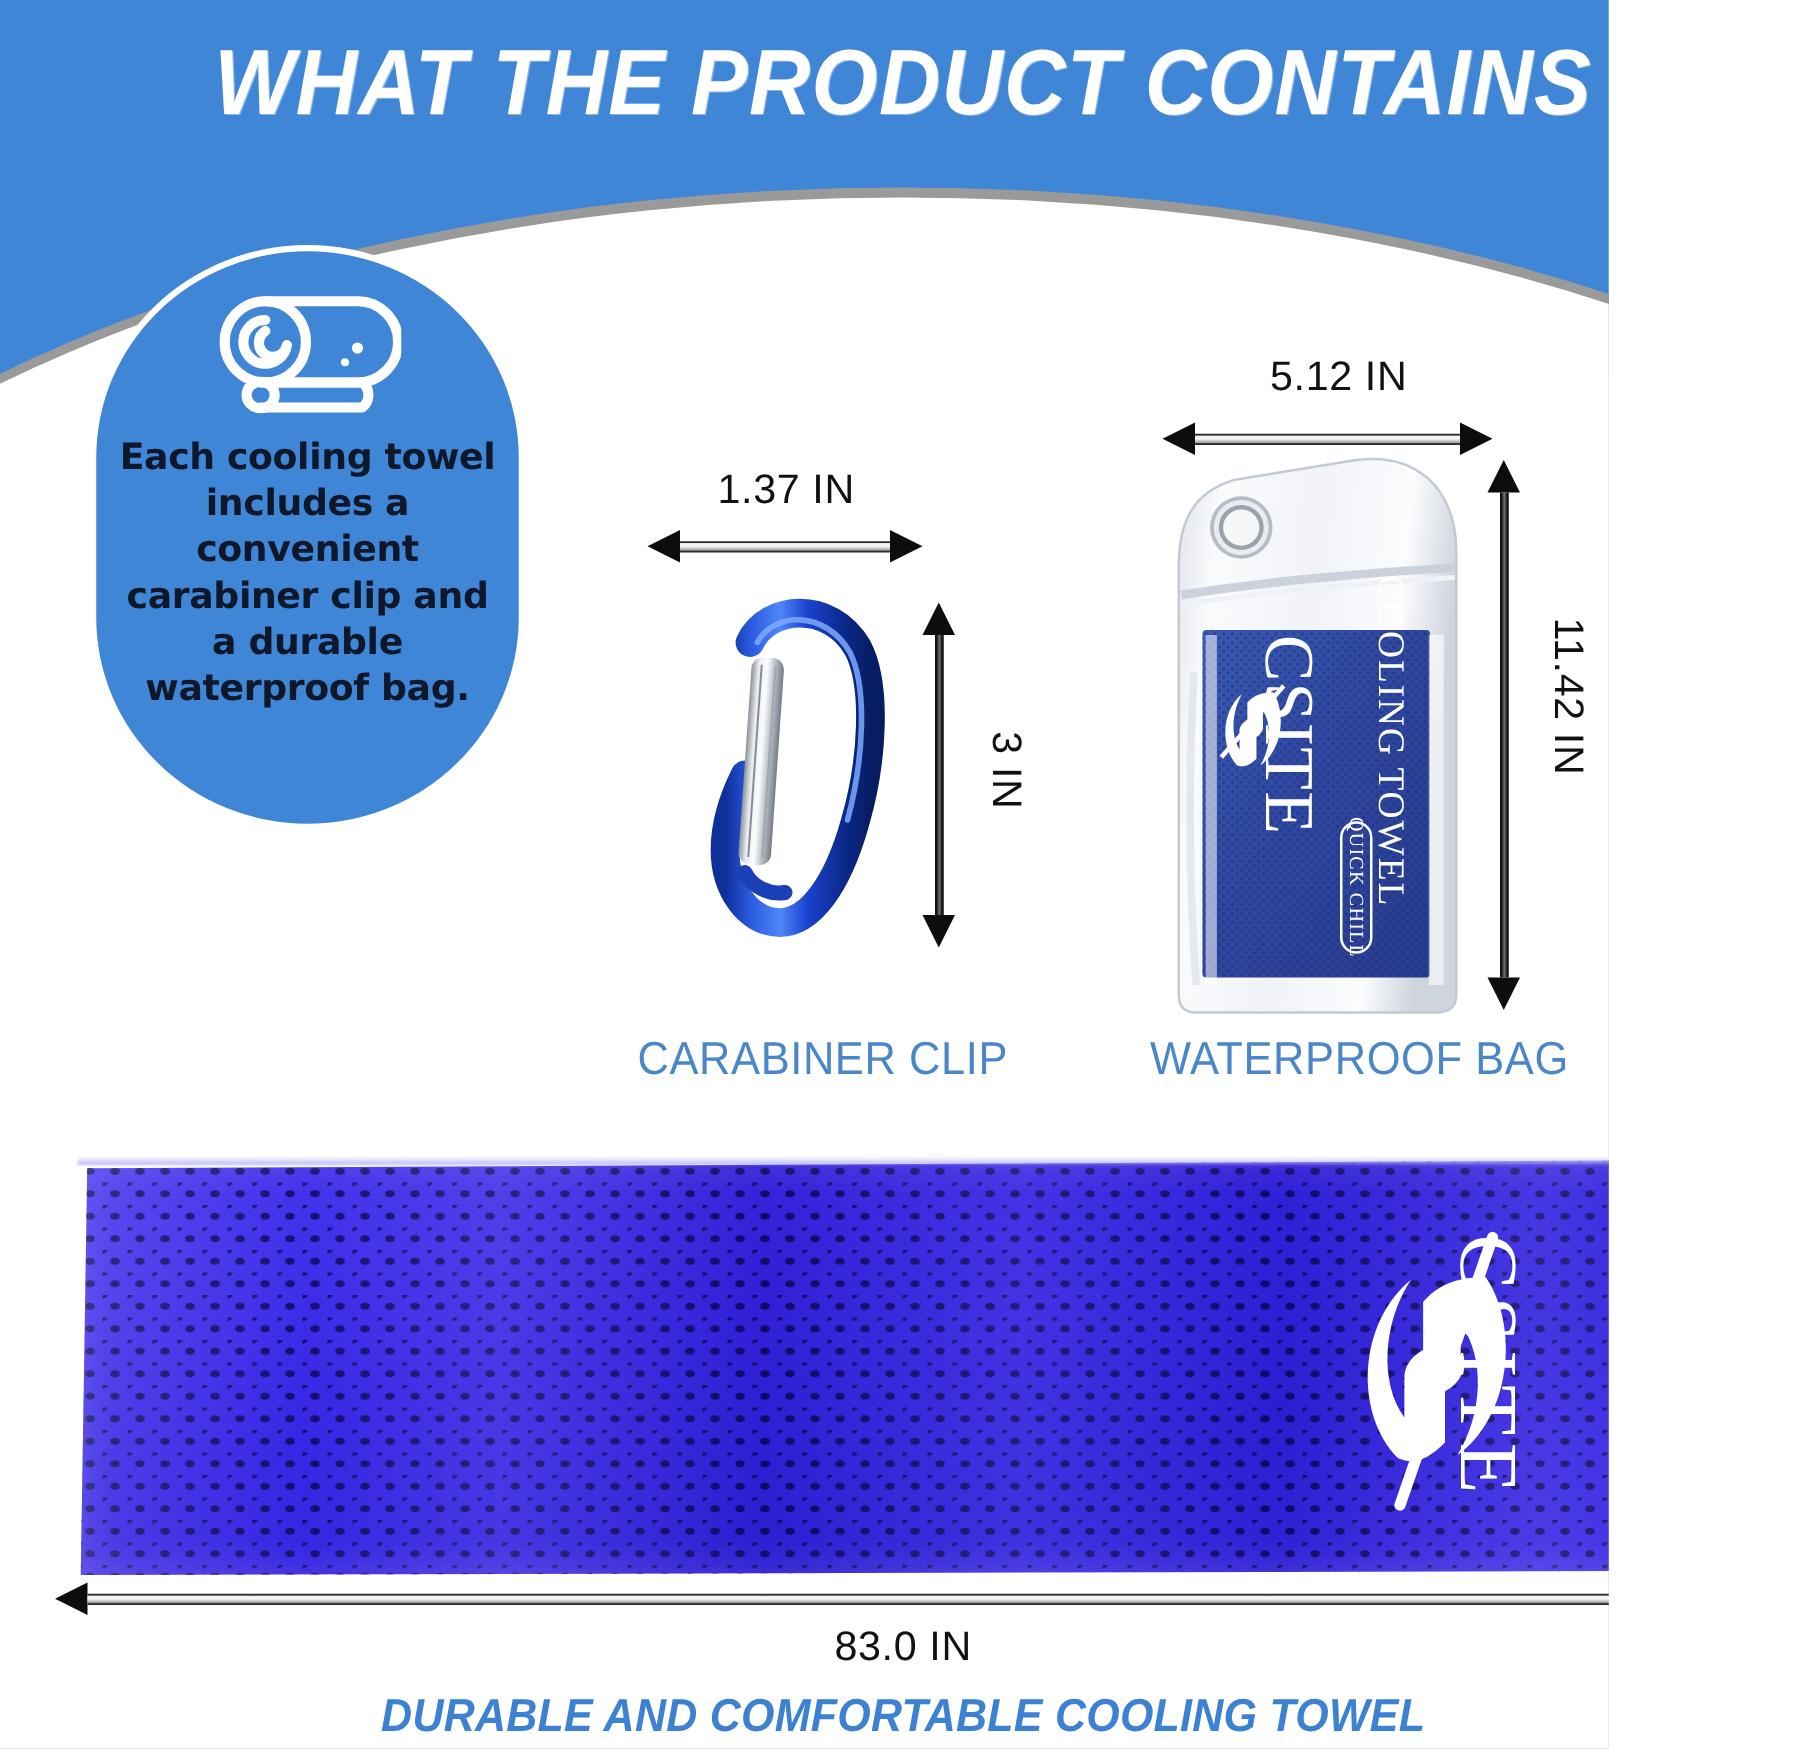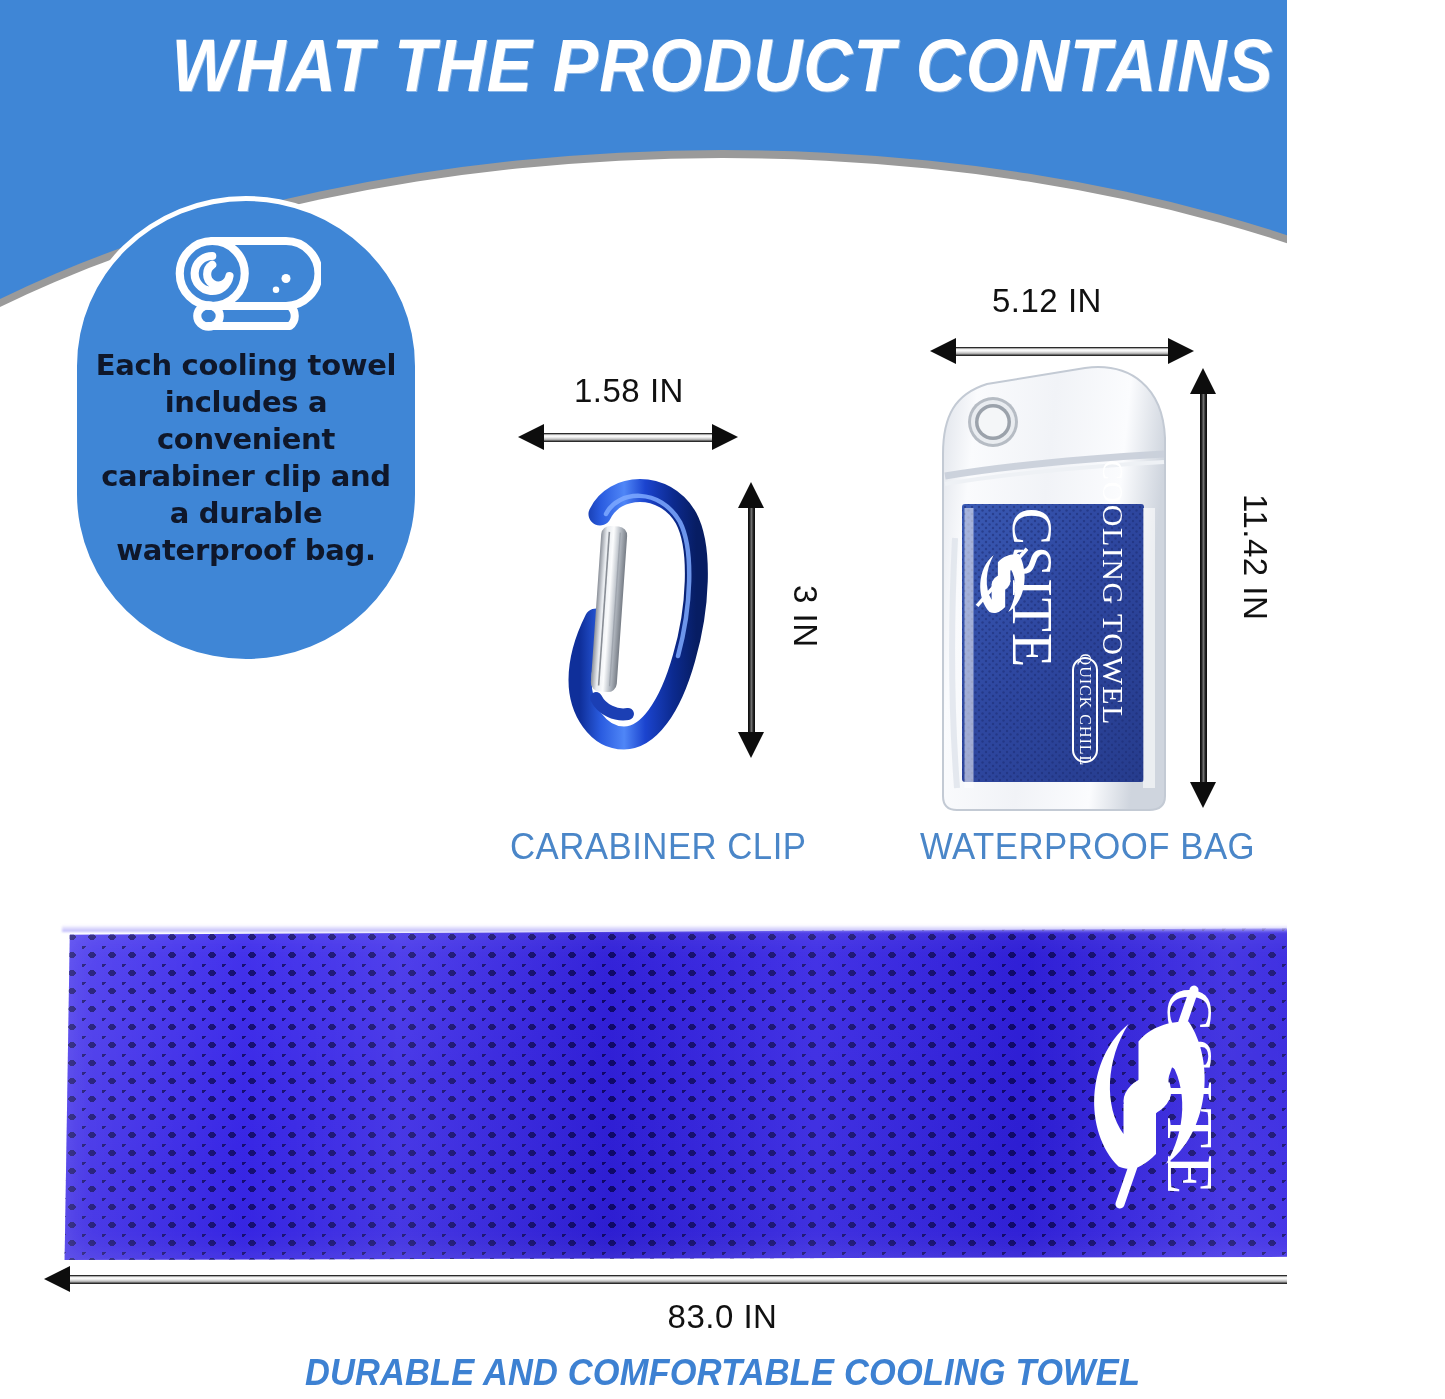--- a/index.html
+++ b/index.html
@@ -295,21 +295,21 @@
           <path d="M30 60 H95 A10 10 0 0 1 95 76 H30"></path>
           <ellipse cx="30" cy="68" rx="9" ry="8.5"></ellipse>
         </g>
         <circle cx="92" cy="38" r="3.6" fill="#ffffff"></circle>
         <circle cx="84" cy="47" r="2.6" fill="#ffffff"></circle>
       </svg>
     </div>
     <div class="info-pill-text">Each cooling towel includes a convenient carabiner clip and a durable waterproof bag.</div>
   </div>
 
-  <div class="dim-label" style="left:574px; top:372px;">1.58 IN</div>
+  <div class="dim-label" style="left:574px; top:372px;">1.37 IN</div>
 
   <div class="arrow-h" style="left:518px; top:424px; width:220px;">
     <div class="head left"></div>
       <div class="bar"></div>
       <div class="head right"></div>
   </div>
 
   <div class="carabiner">
     <svg viewBox="0 0 168 300" width="168" height="300" aria-hidden="true">
       <defs>
@@ -352,21 +352,21 @@
   <div class="arrow-v" style="left:738px; top:482px; height:276px;">
     <div class="head up"></div>
       <div class="bar"></div>
       <div class="head down"></div>
   </div>
 
   <div class="dim-label vert" style="left:824px; top:585px;">3 IN</div>
 
   <div class="item-caption" style="left:510px; top:826px;">CARABINER CLIP</div>
 
-  <div class="dim-label" style="left:992px; top:282px;">5.12 IN</div>
+  <div class="dim-label" style="left:1016px; top:282px;">5.12 IN</div>
 
   <div class="arrow-h" style="left:930px; top:338px; width:264px;">
     <div class="head left"></div>
       <div class="bar"></div>
       <div class="head right"></div>
   </div>
 
   <div class="bag">
     <svg viewBox="0 0 238 455" width="238" height="455" aria-hidden="true">
       <defs>

